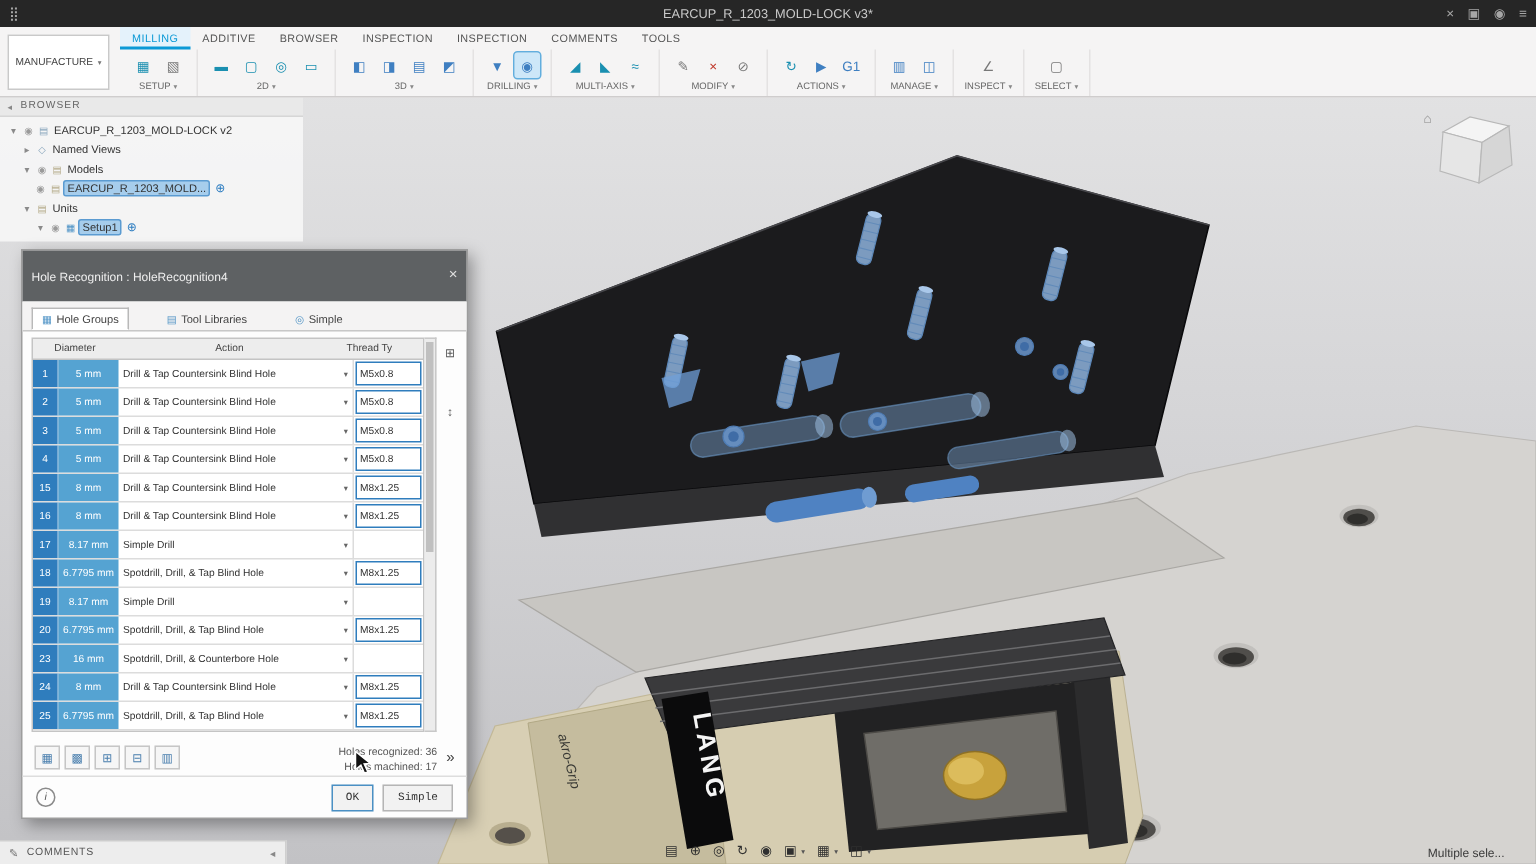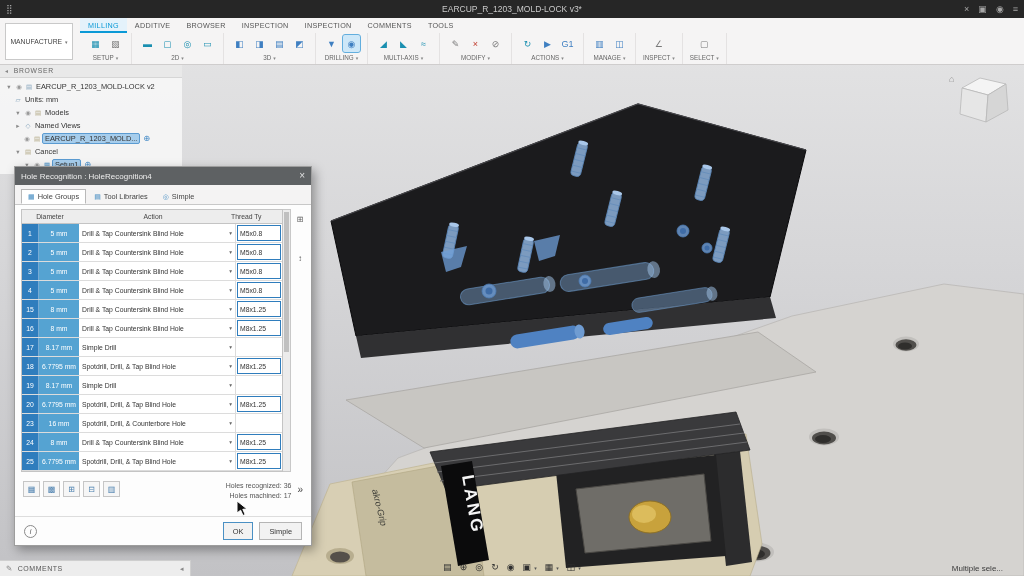--- a/index.html
+++ b/index.html
@@ -23,37 +23,37 @@
   .rtab.active{color:#0a99d6;background:#e4f2fb;border-bottom:2px solid #0a99d6;}
   .rgroups{position:absolute;left:80px;top:15px;right:0;bottom:0;display:flex;}
   .rgroup{display:flex;flex-direction:column;align-items:center;padding:1px 7px 0;border-right:1px solid #e4e2e2;}
   .ricons{display:flex;gap:3px;align-items:center;height:19px;}
   .ricon{min-width:17px;height:17px;display:flex;align-items:center;justify-content:center;font-size:9px;border-radius:2px;}
   .ricon.hl{background:#cde7f8;outline:1px solid #62aede;}
   .c-teal{color:#1a8fb0;} .c-blue{color:#3f7fc1;} .c-gray{color:#787878;} .c-red{color:#c0392b;}
   .rlabel{display:flex;align-items:center;gap:2px;font-size:6.3px;color:#666;margin-top:1px;white-space:nowrap;}
   .rlabel .car{font-size:5px;color:#888;}
   
-  .browser{position:absolute;left:0;top:64px;width:182px;z-index:20;}
+  .browser{position:absolute;left:0;top:64px;width:202px;z-index:20;}
   .bheader{height:13px;display:flex;align-items:center;gap:5px;background:rgba(233,233,233,.96);
            border-bottom:1px solid #d6d6d6;font-size:6.8px;color:#666;letter-spacing:.7px;padding:0 5px;}
   .bheader .bh-car{font-size:6px;color:#888;}
   .btree{background:rgba(247,247,247,.88);padding:2px 0 3px;}
   .bitem{display:flex;align-items:center;height:13px;font-size:7.4px;color:#333;white-space:nowrap;}
   .bicon{width:10px;flex:none;text-align:center;font-size:6.5px;color:#8a8a8a;}
   .bicon.c-eye{color:#9a9a9a;} .bicon.c-folder{color:#b5ab8a;} .bicon.c-doc{color:#8aa7bd;} .bicon.c-setup{color:#4f93c6;}
   .bitem .lbl{overflow:hidden;text-overflow:ellipsis;padding:0 2px;}
   .bitem.selected .lbl{background:#a6cdec;border:1px solid #5b9bd1;border-radius:2px;text-align:right;}
   .plus{color:#2c7cc0;font-size:8px;margin-left:3px;}
   
   .dialog{position:absolute;left:14px;top:166px;width:296px;height:378px;background:#fdfdfd;border:1px solid #9d9d9d;
           box-shadow:3px 4px 10px rgba(0,0,0,.35);z-index:40;display:flex;flex-direction:column;}
-  .dlg-header{flex:none;height:18px;background:#5e6163;color:#eee;font-size:8px;display:flex;align-items:center;padding:0 6px;}
+  .dlg-header{flex:none;height:34px;background:#5e6163;color:#eee;font-size:8px;display:flex;align-items:center;padding:0 6px;}
   .dlg-close{margin-left:auto;color:#e0e0e0;font-size:10px;line-height:1;}
-  .dlg-tabs{flex:none;display:flex;align-items:flex-end;gap:1px;padding:4px 6px 0;border-bottom:1px solid #c8c8c8;background:#f4f3f3;}
+  .dlg-tabs{flex:none;display:flex;align-items:flex-end;gap:18px;padding:4px 6px 0;border-bottom:1px solid #c8c8c8;background:#f4f3f3;}
   .dtab{font-size:7.4px;color:#444;padding:2px 6px 2px;display:flex;gap:3px;align-items:center;border:1px solid transparent;}
   .dtab.active{background:#fff;border-color:#b9b9b9;border-bottom-color:#fff;}
   .dtab .tic{font-size:7px;color:#4a90c4;}
   .tablewrap{flex:none;display:flex;margin:4px 0 0 6px;}
   .tgrid{border:1px solid #c4c4c4;background:#fff;}
   .thead{display:flex;background:#ededed;border-bottom:1px solid #c4c4c4;height:13px;align-items:center;}
   .hc{font-size:6.8px;color:#444;}
   .w-diahdr{width:56px;text-align:center;} .w-act{width:150px;text-align:center;} .w-thr{width:44px;text-align:left;padding-left:3px;}
   .trow{display:flex;height:18px;border-bottom:1px solid #dcdcdc;}
   .tcell{display:flex;align-items:center;font-size:6.8px;overflow:hidden;}
@@ -69,21 +69,21 @@
   .tfoot{flex:none;display:flex;align-items:flex-start;margin:9px 8px 0 8px;}
   .fico{width:15px;height:14px;border:1px solid #c6c6c6;background:#f6f6f6;color:#4a7fae;font-size:8px;
         display:flex;align-items:center;justify-content:center;margin-right:3px;}
   .status{margin-left:auto;text-align:right;font-size:7px;color:#555;line-height:1.4;}
   .expander{font-size:10px;color:#444;margin-left:6px;margin-top:3px;}
   .dlg-buttons{margin-top:auto;flex:none;height:28px;border-top:1px solid #ddd;display:flex;align-items:center;padding:0 9px;}
   .info-icon{width:11px;height:11px;border:1px solid #8a8a8a;border-radius:50%;font-size:7px;color:#555;
              display:flex;align-items:center;justify-content:center;font-style:italic;}
   .btngrp{margin-left:auto;display:flex;}
   .btn{font-size:7.4px;height:16px;padding:0 9px;border:1px solid #b5b5b5;background:#f2f2f2;color:#333;
-       display:flex;align-items:center;margin-left:6px;}
+       display:flex;align-items:center;margin-left:6px;font-family:Liberation Mono, monospace;}
   .btn.primary{border-color:#4a90c4;}
   
   #scene{position:absolute;left:0;top:0;z-index:1;}
   #viewcube{position:absolute;right:6px;top:70px;width:70px;height:64px;z-index:5;}
   .navbar{position:absolute;left:50%;transform:translateX(-50%);bottom:2px;height:13px;display:flex;align-items:center;
           gap:8px;z-index:25;}
   .nbi{font-size:9px;color:#2f2f2f;line-height:1;}
   .nbcar{font-size:5px;color:#555;margin-left:-5px;}
   .comments{position:absolute;left:0;bottom:0;width:178px;height:15px;background:#ededed;border-top:1px solid #cfcfcf;
             border-right:1px solid #cfcfcf;display:flex;align-items:center;gap:5px;padding:0 6px;z-index:25;
@@ -357,44 +357,40 @@
       <span>BROWSER</span>
     </div>
     <div class="btree" id="btree">
         <div class="bitem" style="padding-left: 4px;">
           <span class="bicon ">▾</span>
           <span class="bicon c-eye">◉</span>
           <span class="bicon c-doc">▤</span>
           <span class="lbl">EARCUP_R_1203_MOLD-LOCK v2</span>
         </div>
         <div class="bitem" style="padding-left: 13px;">
-          <span class="bicon c-doc">▱</span>
-          <span class="lbl">Units: mm</span>
+          <span class="bicon ">▸</span>
+          <span class="bicon c-doc">◇</span>
+          <span class="lbl">Named Views</span>
         </div>
         <div class="bitem" style="padding-left: 13px;">
           <span class="bicon ">▾</span>
           <span class="bicon c-eye">◉</span>
           <span class="bicon c-folder">▤</span>
           <span class="lbl">Models</span>
         </div>
-        <div class="bitem" style="padding-left: 13px;">
-          <span class="bicon ">▸</span>
-          <span class="bicon c-doc">◇</span>
-          <span class="lbl">Named Views</span>
-        </div>
         <div class="bitem selected" style="padding-left: 22px;">
           <span class="bicon c-eye">◉</span>
           <span class="bicon c-folder">▤</span>
           <span class="lbl">EARCUP_R_1203_MOLD...</span>
           <span class="plus">⊕</span>
         </div>
         <div class="bitem" style="padding-left: 13px;">
           <span class="bicon ">▾</span>
           <span class="bicon c-folder">▤</span>
-          <span class="lbl">Cancel</span>
+          <span class="lbl">Units</span>
         </div>
         <div class="bitem selected" style="padding-left: 22px;">
           <span class="bicon ">▾</span>
           <span class="bicon c-eye">◉</span>
           <span class="bicon c-setup">▦</span>
           <span class="lbl">Setup1</span>
           <span class="plus">⊕</span>
         </div>
       </div>
   </div>

